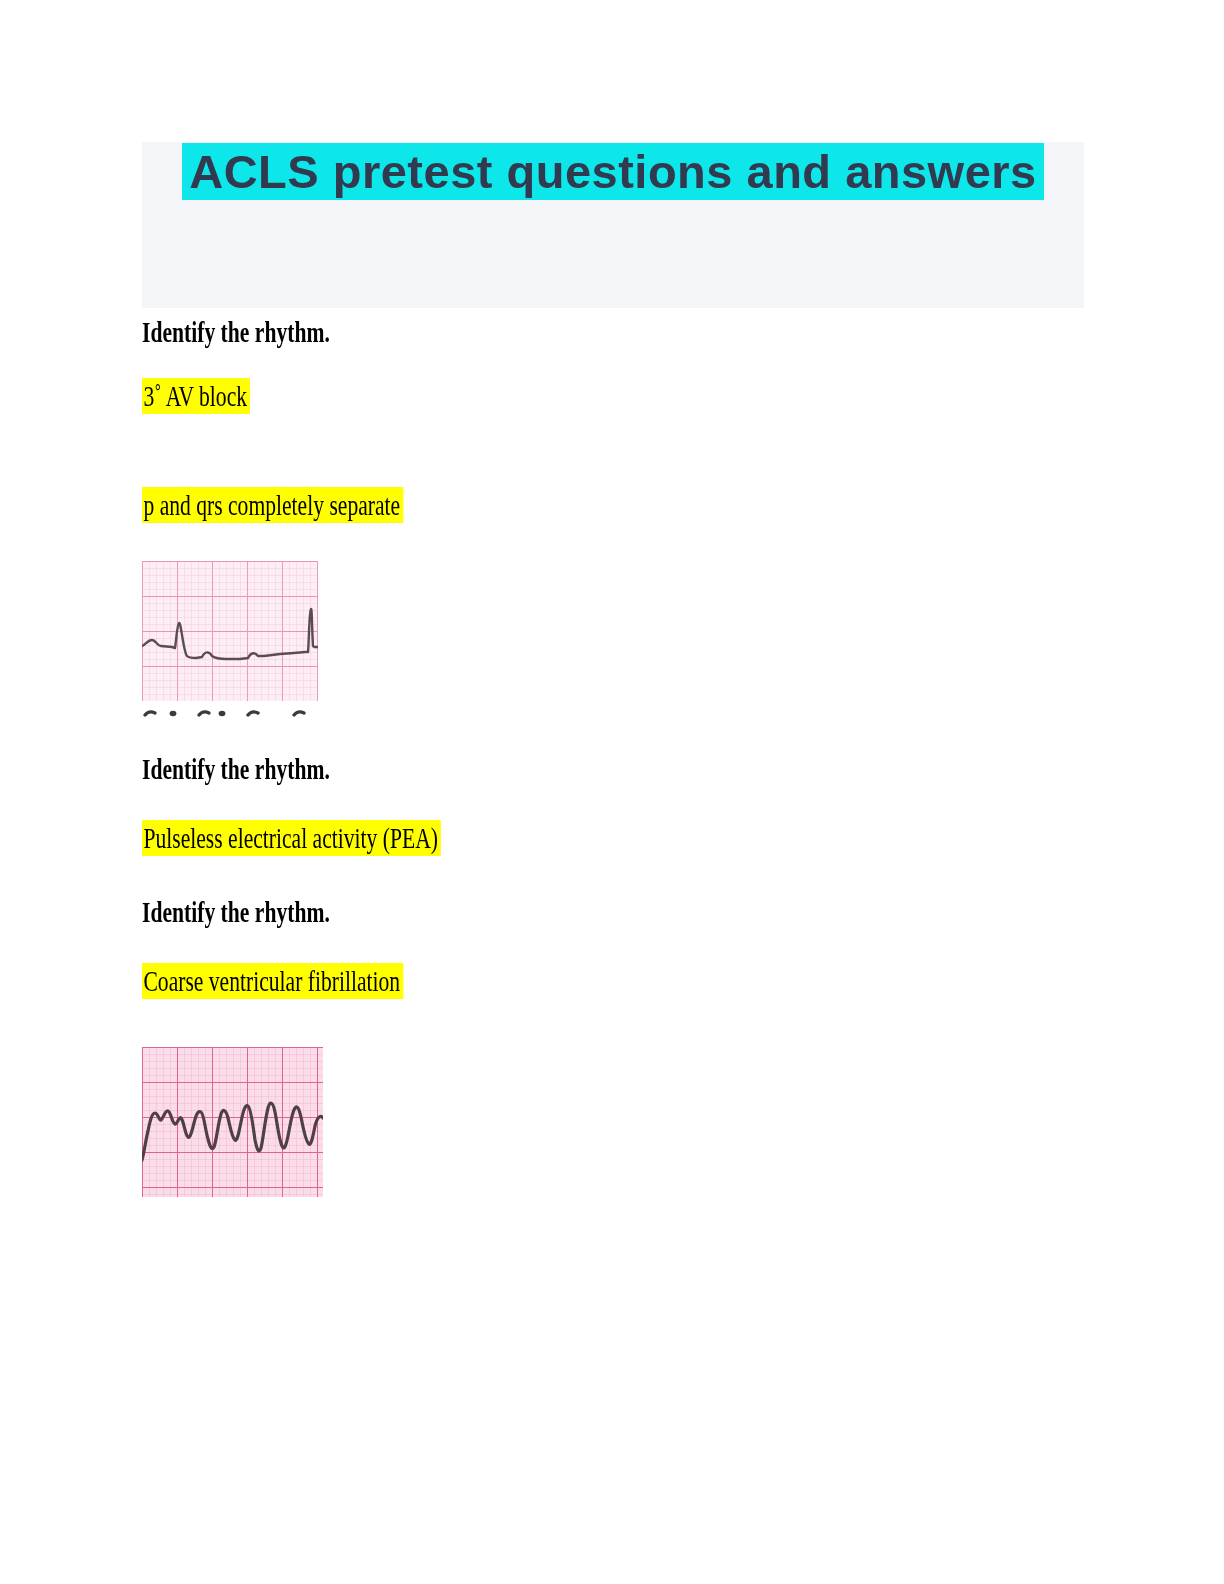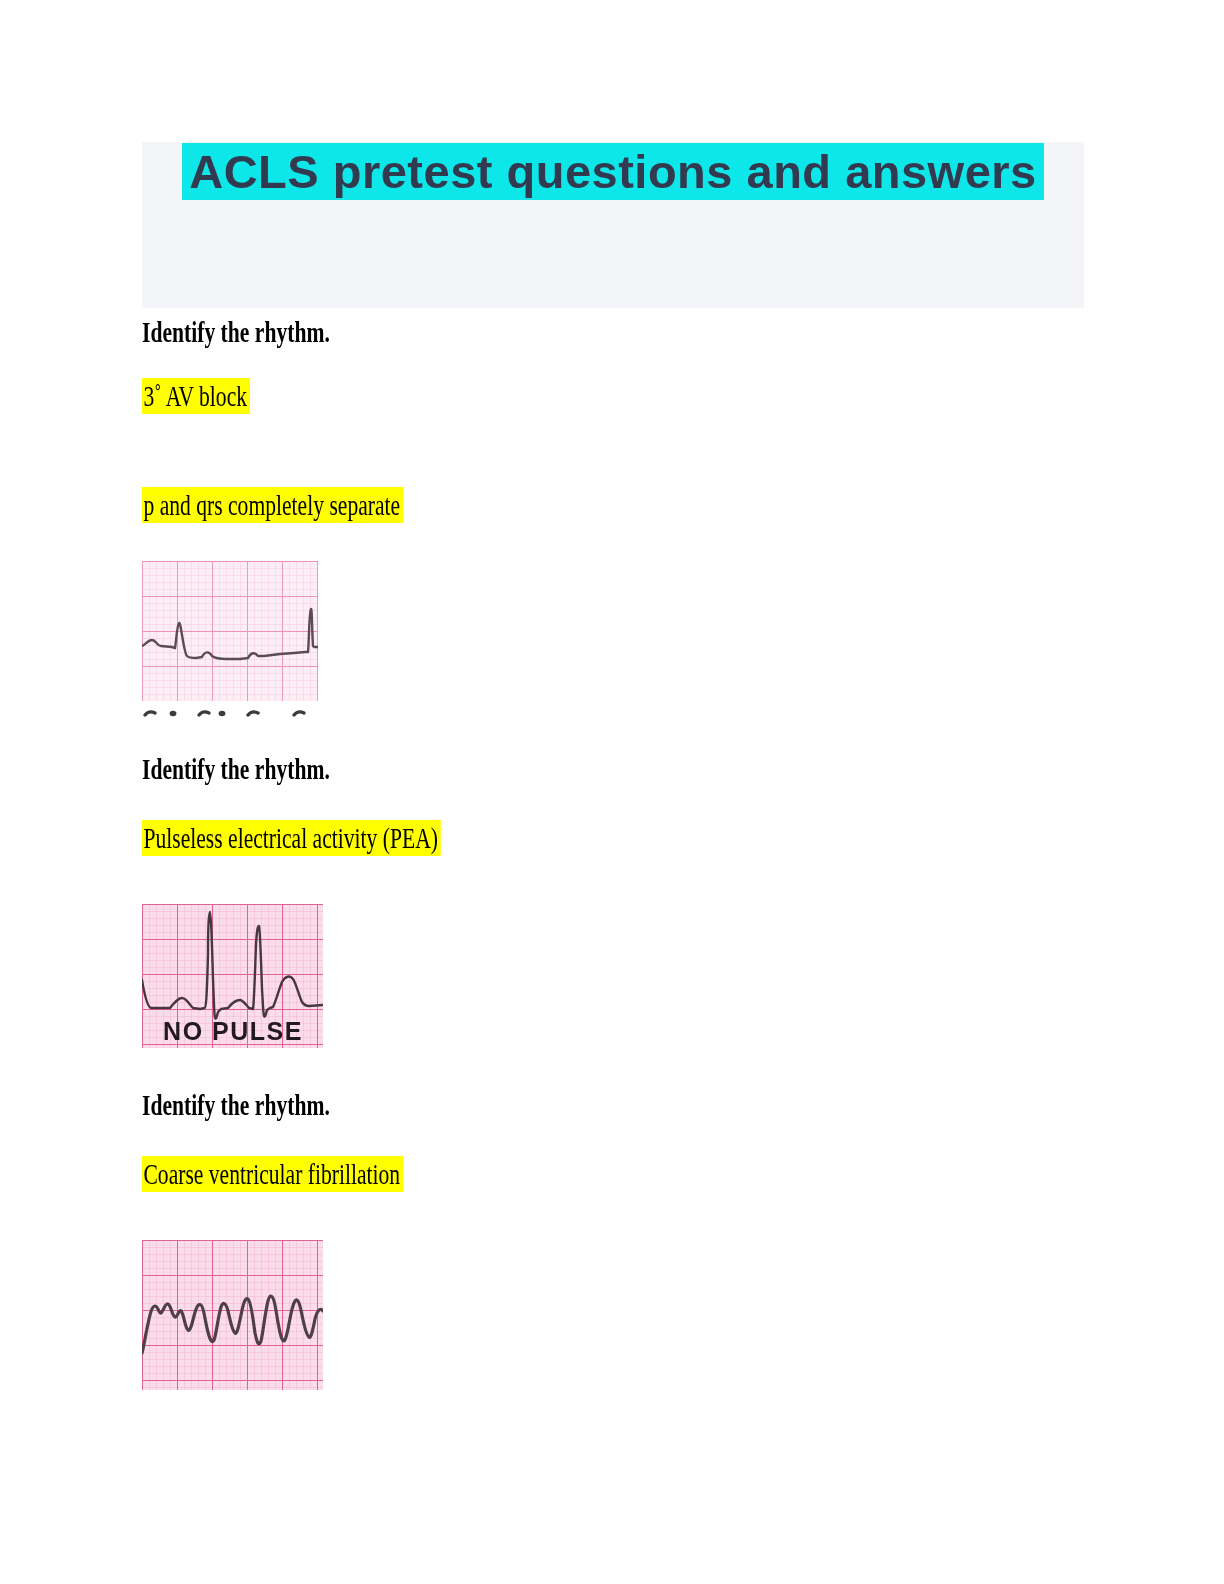--- a/index.html
+++ b/index.html
@@ -121,44 +121,20 @@
         <ellipse cx="80" cy="8.5" rx="3.4" ry="2.8" fill="#3b3b3b"></ellipse>
         <path d="M106,10 q4,-5 10,-2" fill="none" stroke="#3b3b3b" stroke-width="3.4" stroke-linecap="round"></path>
         <path d="M152,10 q4,-5 10,-2" fill="none" stroke="#3b3b3b" stroke-width="3.4" stroke-linecap="round"></path>
       </svg>
     </figure>
 
     <p class="q-text mt-31">Identify the rhythm.</p>
 
     <p class="a-text mt-35"><span class="hl-yellow">Pulseless electrical activity (PEA)</span></p>
 
-    <figure class="ecg-figure mt-49">
-      <svg width="181" height="144" viewBox="0 0 181 144" xmlns="http://www.w3.org/2000/svg">
-        <defs>
-          <pattern id="g2s" width="7" height="7" patternUnits="userSpaceOnUse">
-            <path d="M7 0H0V7" fill="none" stroke="#f3b5d0" stroke-width="1"></path>
-          </pattern>
-          <pattern id="g2b" width="35" height="35" patternUnits="userSpaceOnUse">
-            <path d="M35 0H0V35" fill="none" stroke="#e0648f" stroke-width="2"></path>
-          </pattern>
-        </defs>
-        <rect width="181" height="144" fill="#fbdcea"></rect>
-        <rect width="181" height="144" fill="url(#g2s)"></rect>
-        <rect width="181" height="144" fill="url(#g2b)"></rect>
-        <path d="M0,76 C2,88 5,103 9,104 L28,104 C32,99 36,94 40,94 C44,94 47,100 51,104
-                 L58,105 L63,104 C64,104 65,90 66,50 C66,20 67,8 68,8 C69,8 70,40 71,75
-                 C72,97 72,110 73,114 C74,116 75,112 76,108 L79,105 L86,104
-                 C90,99 94,96 98,96 C101,96 104,101 107,104 L111,105
-                 C112,100 113,70 114,40 C115,24 116,22 117,22 C118,24 119,55 120,85
-                 C121,100 121,108 122,112 C123,114 124,110 125,106 L128,104 L131,103
-                 C134,97 137,85 140,78 C143,72 148,71 151,75 C154,79 157,92 160,98
-                 C162,101 164,102 167,102 L181,101" fill="none" stroke="#473741" stroke-width="2.4" stroke-linecap="round" stroke-linejoin="round"></path>
-        <text class="nopulse-label" x="91" y="136" text-anchor="middle" font-size="25" fill="#231a1f">NO PULSE</text>
-      </svg>
-    </figure>
 
     <p class="q-text mt-40">Identify the rhythm.</p>
 
     <p class="a-text mt-35"><span class="hl-yellow">Coarse ventricular fibrillation</span></p>
 
     <figure class="ecg-figure mt-49">
       <svg width="181" height="150" viewBox="0 0 181 150" xmlns="http://www.w3.org/2000/svg">
         <defs>
           <pattern id="g3s" width="7" height="7" patternUnits="userSpaceOnUse">
             <path d="M7 0H0V7" fill="none" stroke="#f3b5d0" stroke-width="1"></path>

